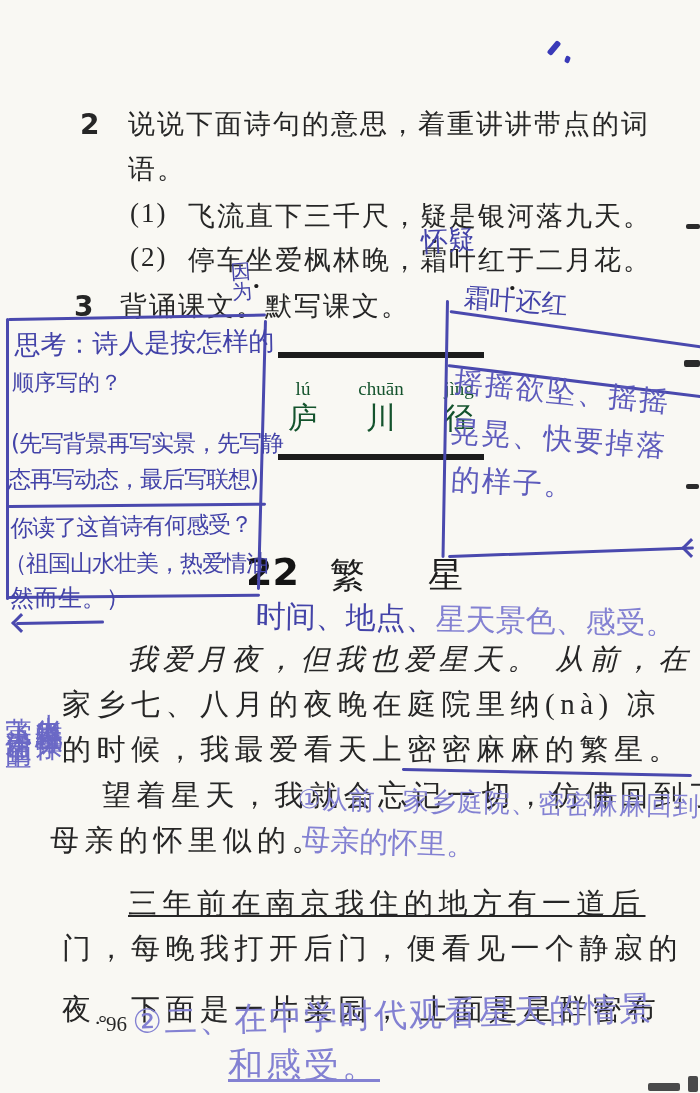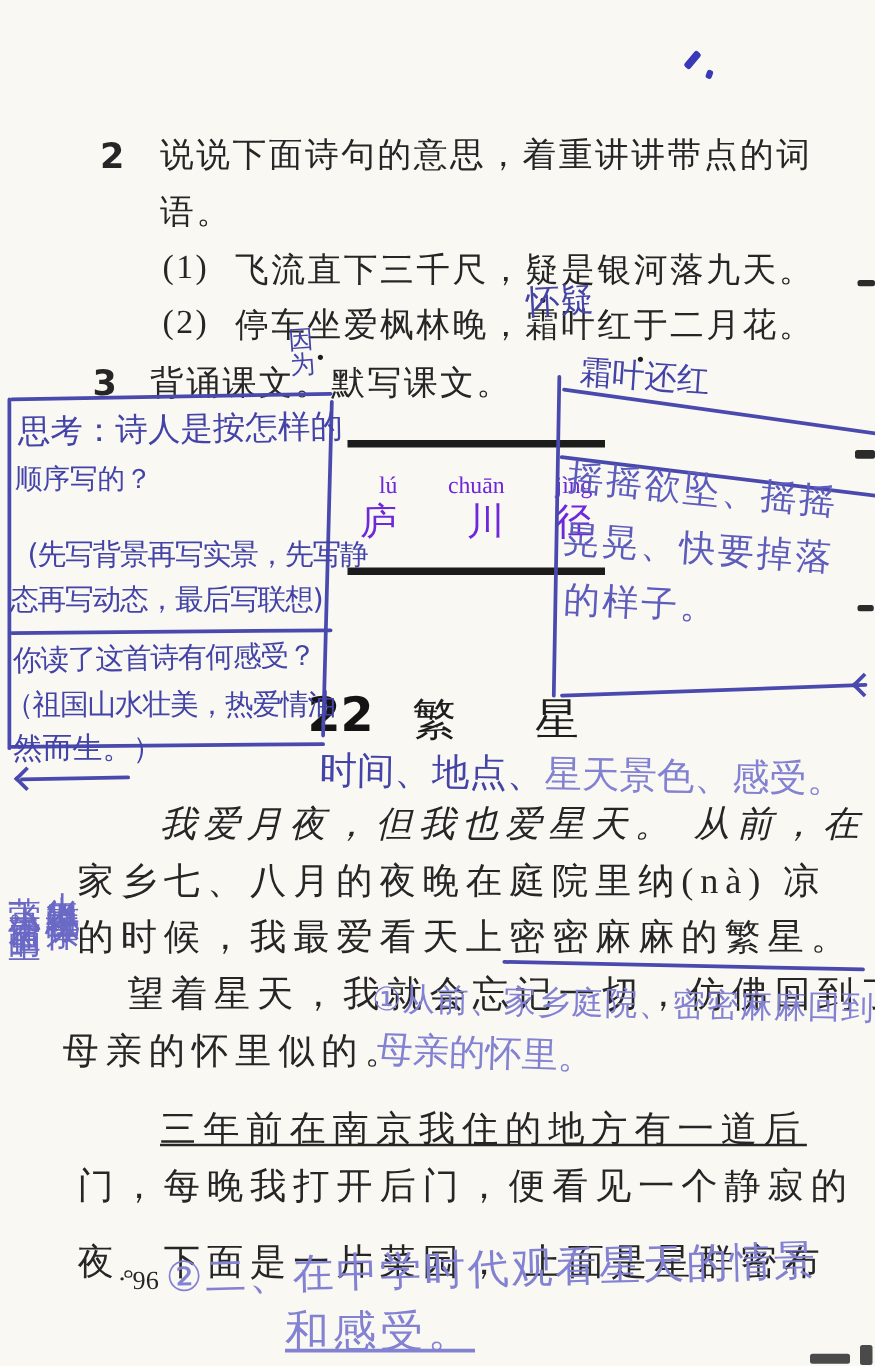--- a/index.html
+++ b/index.html
@@ -11,21 +11,21 @@
   
   .pr { position:absolute; color:#262626; white-space:nowrap; }
   .ex  { font-size:27px; letter-spacing:2px; }
   .bd  { font-size:29px; letter-spacing:5.5px; }
   .num { font-size:28px; font-weight:bold; font-family:"DejaVu Sans",sans-serif; }
   .dot { position:absolute; color:#1e1e1e; font-size:26px; font-weight:bold; line-height:10px; }
   
   .vocab { position:absolute; left:278px; top:352px; width:186px; height:96px;
     border-top:6px solid #1c1c1c; border-bottom:6px solid #1c1c1c;
     display:flex; justify-content:space-between; align-items:center; padding:0 10px; }
-  .vcol { text-align:right; color:#6d28d9; }
+  .vcol { text-align:center; color:#14532d; }
   .vpy  { font-size:19px; line-height:24px; display:block; }
   .vhz  { font-size:30px; line-height:34px; display:block; }
   
   .lesson-num { position:absolute; font-family:"DejaVu Sans",sans-serif; font-weight:bold; font-size:38px; color:#141414; }
   .lesson-ch  { position:absolute; font-size:35px; color:#1e1e1e; }
   
   .hw { position:absolute; white-space:nowrap; font-family:"DejaVu Sans",sans-serif;
         transform-origin:left top; color:#4343a8; }
   .hw-mid   { color:#5d5bbc; }
   .hw-light { color:#8381d2; }
@@ -104,21 +104,21 @@
   <div class="hw hw-mid" style="left:452px; top:460px; font-size:29px; letter-spacing:2px; transform:rotate(3deg);">的样子。</div>
 
   <div class="ln" style="left:8px;  top:318px; width:258px; height:2.5px; transform:rotate(-1deg);"></div>
   <div class="ln" style="left:6px;  top:318px; width:2.5px; height:282px;"></div>
   <div class="ln" style="left:264px; top:320px; width:2.5px; height:270px; transform:rotate(1.5deg);"></div>
   <div class="ln" style="left:8px;  top:505px; width:258px; height:2.5px; transform:rotate(-0.5deg);"></div>
   <div class="ln" style="left:8px;  top:596px; width:252px; height:2.5px; transform:rotate(-0.5deg);"></div>
 
   <div class="hw" style="left:14px; top:328px; font-size:26px; transform:rotate(-1deg);">思考：诗人是按怎样的</div>
   <div class="hw" style="left:12px; top:368px; font-size:22px;">顺序写的？</div>
-  <div class="hw" style="left:22px;  top:428px; font-size:23px; letter-spacing:-1px;">(先写背景再写实景，先写静</div>
+  <div class="hw" style="left:11px;  top:428px; font-size:23px; letter-spacing:-1px;">(先写背景再写实景，先写静</div>
   <div class="hw" style="left:8px;  top:464px; font-size:23px; letter-spacing:-1px;">态再写动态，最后写联想)</div>
   <div class="hw" style="left:10px; top:513px; font-size:23px; letter-spacing:-1px; transform:rotate(-1deg);">你读了这首诗有何感受？</div>
   <div class="hw" style="left:4px;  top:548px; font-size:23px; letter-spacing:-1px;">（祖国山水壮美，热爱情油</div>
   <div class="hw" style="left:10px; top:582px; font-size:24px;">然而生。）</div>
 
   <div class="ln" style="left:16px; top:622px; width:88px; height:2.5px; transform:rotate(-1deg);"></div>
   <div class="chev" style="left:14px; top:616px; transform:rotate(45deg);"></div>
 
   <div class="hw" style="left:256px; top:596px; font-size:30px; transform:rotate(1deg);">
     <span>时间、地点、</span><span class="hw-light" style="position:static;">星天景色、感受。</span>

